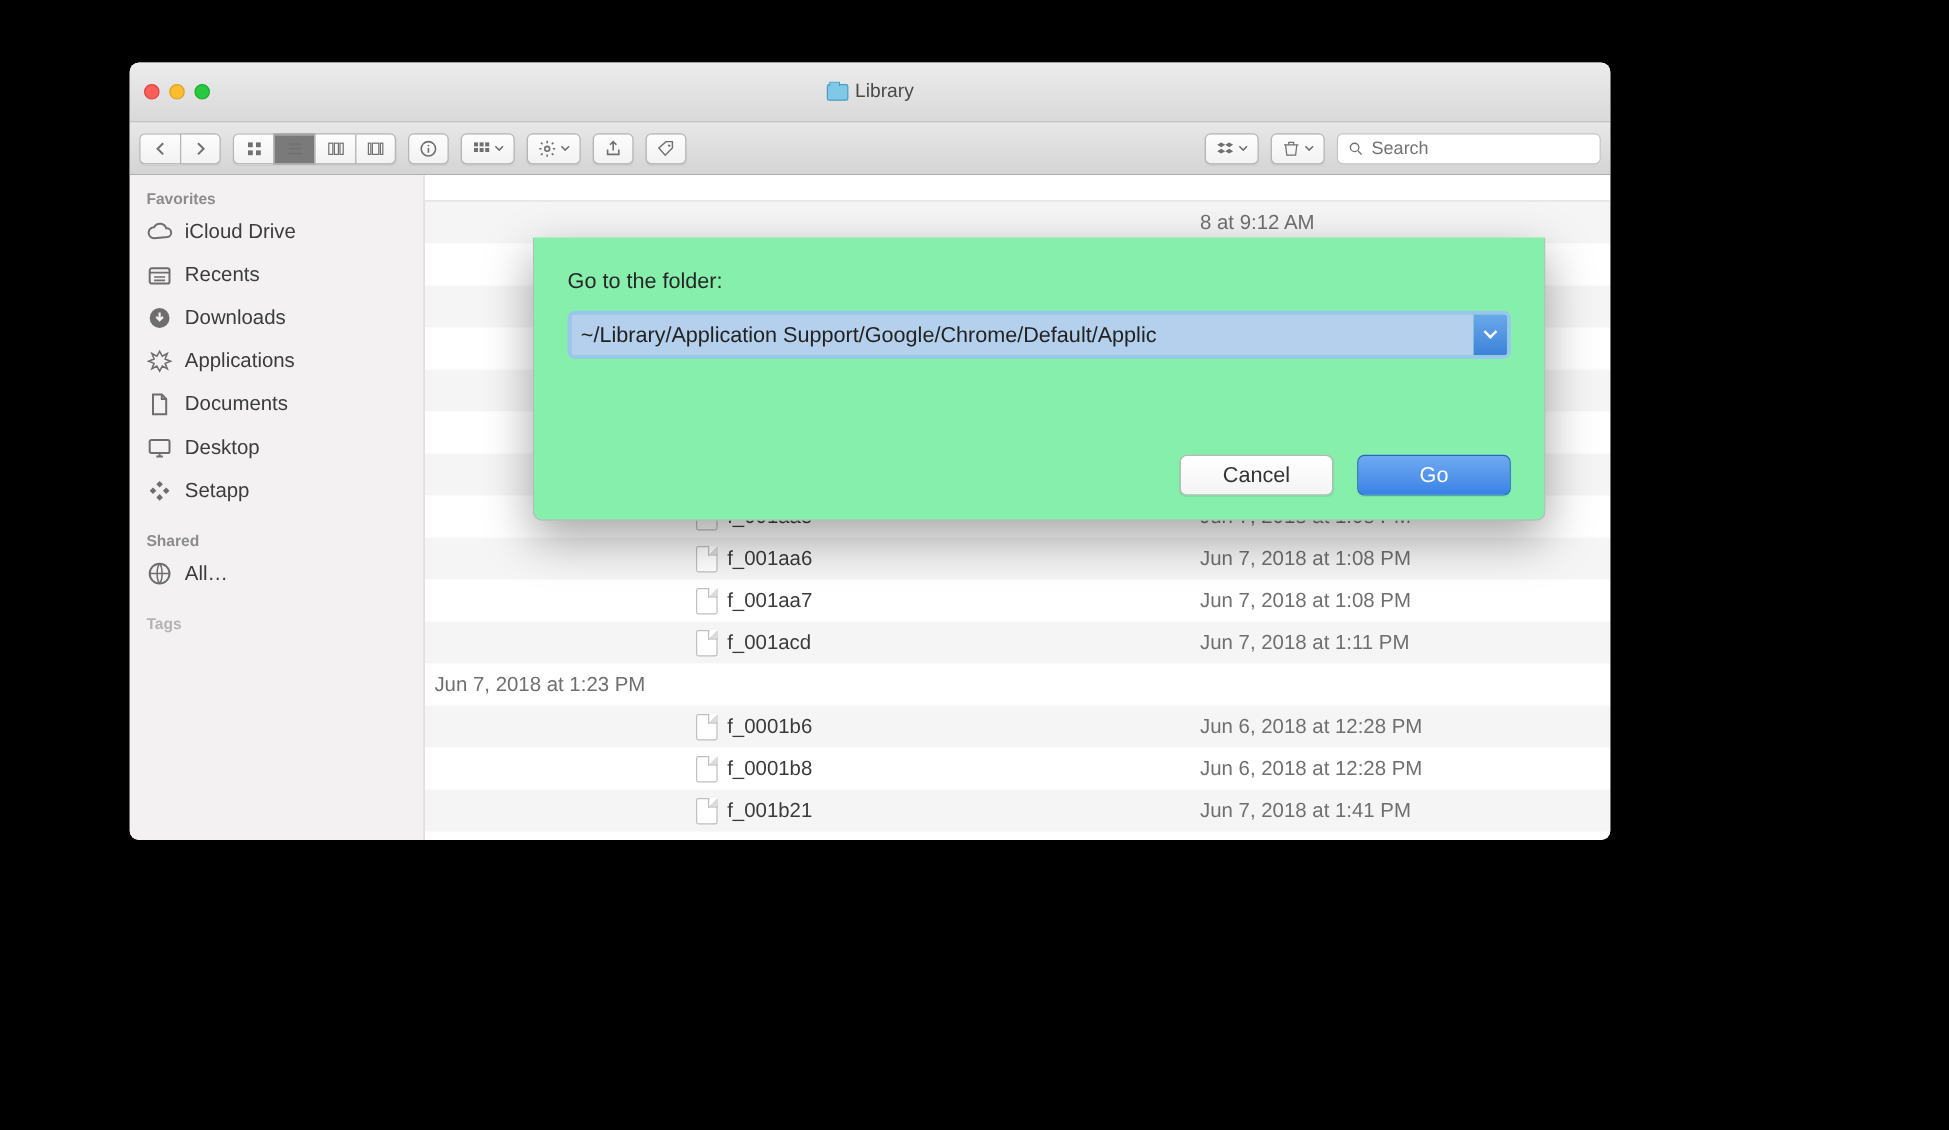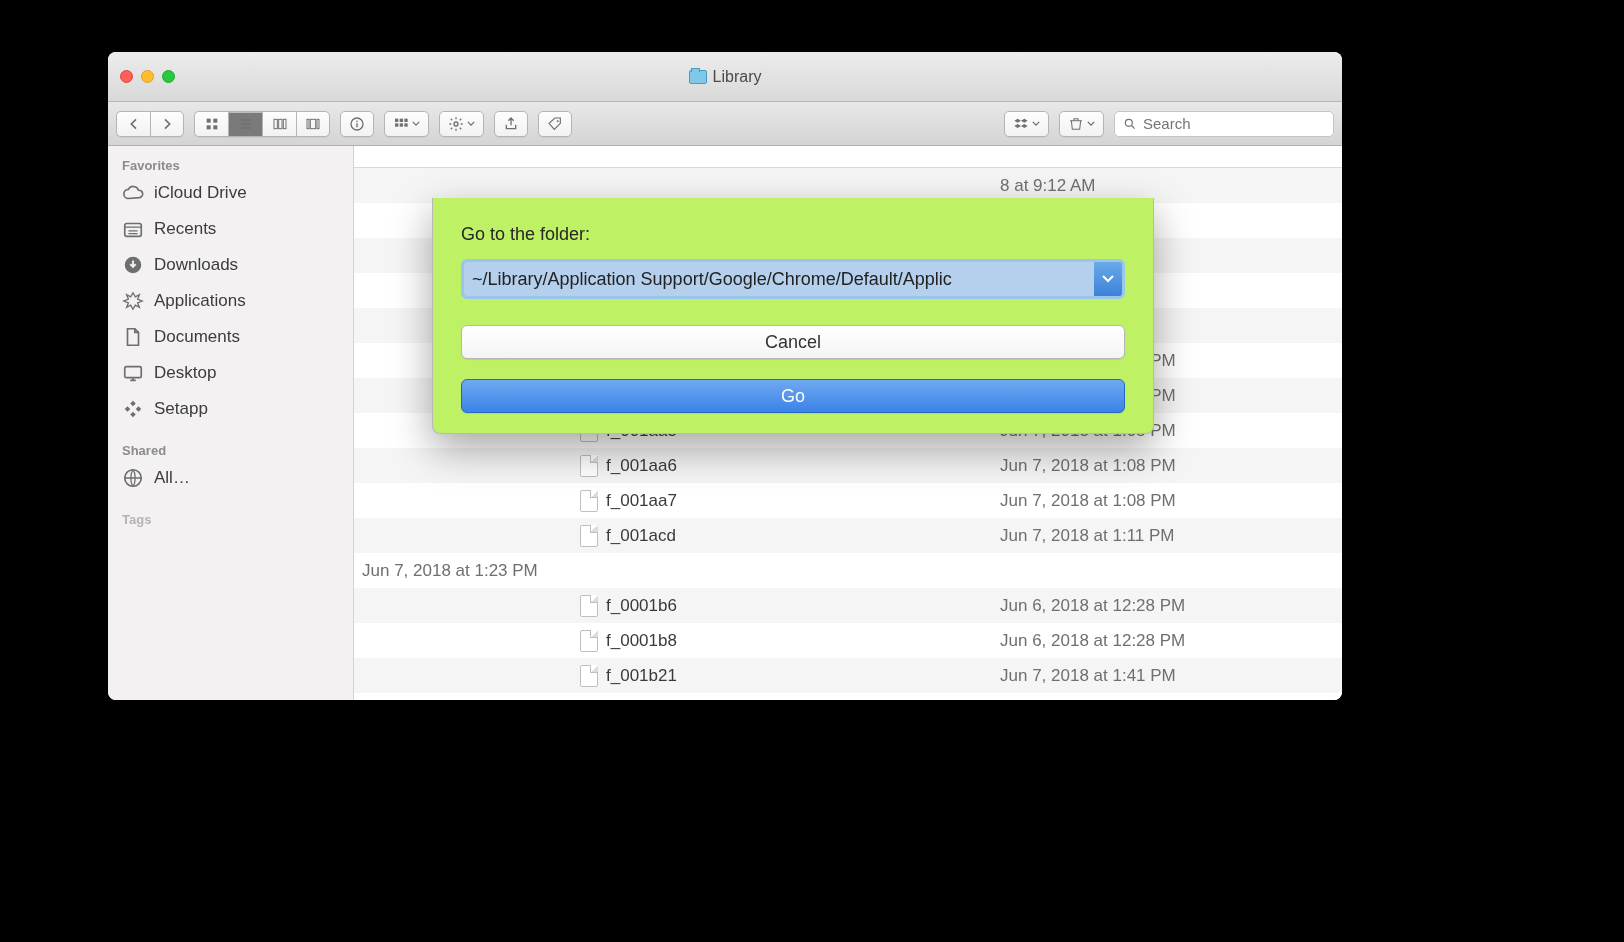--- a/index.html
+++ b/index.html
@@ -114,41 +114,41 @@
     width:18px; height:22px; background:#fff; border:1px solid #bfbfbf; border-radius:2px;
     position:relative; flex-shrink:0;
   }
   .docicon::after {
     content:""; position:absolute; right:-1px; top:-1px; width:7px; height:7px;
     background:linear-gradient(135deg,#fff 50%,#dcdcdc 50%);
     border-left:1px solid #bfbfbf; border-bottom:1px solid #bfbfbf;
   }
   
   .sheet {
-    position:absolute; left:324px; top:146px; width:722px; height:236px;
-    background:#bef264; border:1px solid #b8b8b8; border-top:none;
+    position:absolute; left:336px; top:146px; width:844px; height:236px;
+    background:#86efac; border:1px solid #b8b8b8; border-top:none;
     border-radius:0 0 8px 8px; box-shadow:0 15px 40px rgba(0,0,0,0.35);
     padding:26px 28px 20px; display:flex; flex-direction:column;
   }
   .sheet-label { font-size:18px; color:#262626; margin-bottom:14px; }
   .combo {
     display:flex; border:3px solid #9ac6ed; border-radius:6px; overflow:hidden;
     box-shadow:0 0 0 1px #5f9dd6 inset;
   }
   .combo-input {
     flex:1; height:34px; border:none; outline:none; font-size:18px; padding:0 8px;
     background:#b4d0ed; color:#222; font-family:inherit;
   }
   .combo-input::selection { background:#b4d0ed; }
   .combo-add {
     width:28px; background:linear-gradient(#6aa9ea,#3c82d8);
     display:flex; align-items:center; justify-content:center; color:#fff;
   }
   .sheet-buttons {
-    margin-top:auto; display:flex; justify-content:flex-end; gap:20px;flex-direction:column;
+    margin-top:auto; display:flex; justify-content:flex-end; gap:20px;
   }
   .btn {
     height:34px; min-width:128px; border-radius:6px; font-size:18px;
     border:1px solid #b7b7b7; background:linear-gradient(#ffffff,#f4f4f4);
     color:#333; display:flex; align-items:center; justify-content:center;
     box-shadow:0 1px 1px rgba(0,0,0,0.08);
   }
   .btn.primary {
     border:1px solid #2668c8;
     background:linear-gradient(#6fa9f0,#3b82e8);

